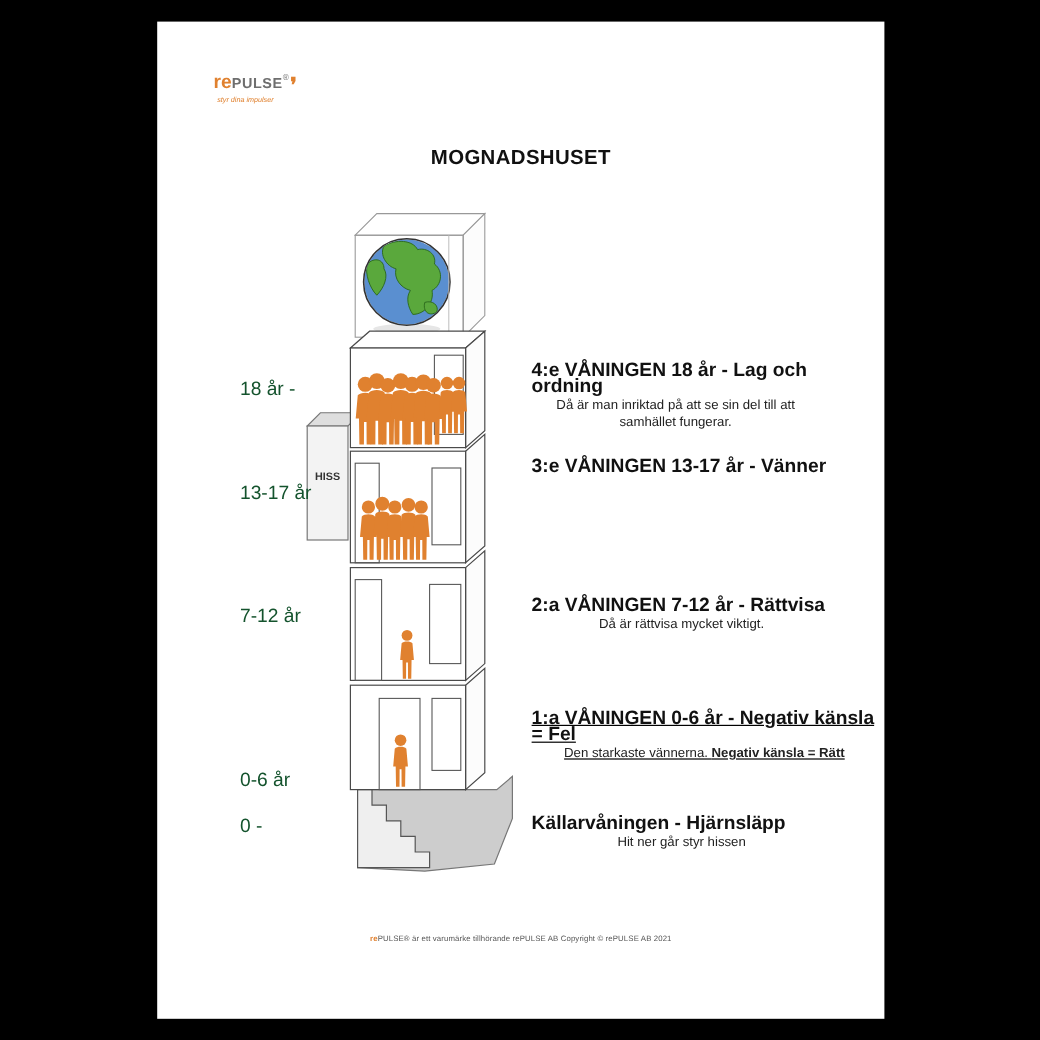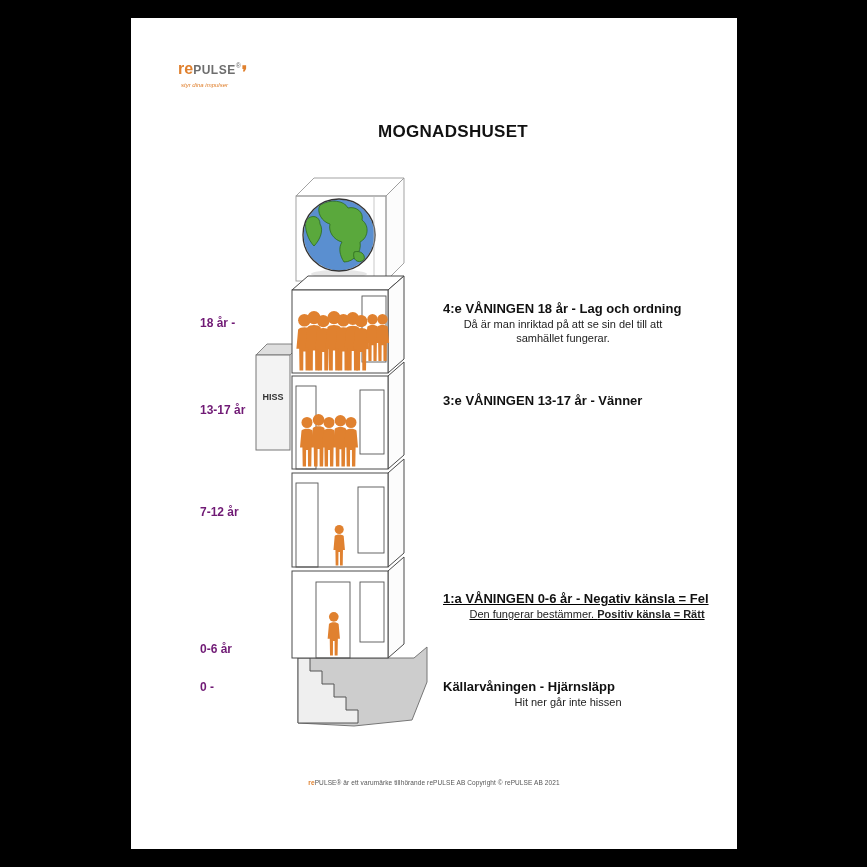--- a/index.html
+++ b/index.html
@@ -20,40 +20,40 @@
   .logo-line { white-space: nowrap; }
   .logo-re { color: #E0812F; font-weight: bold; font-size: 16px; }
   .logo-pulse { color: #6e6e6e; font-weight: bold; font-size: 12px; letter-spacing: 0.5px; }
   .logo-reg { color: #6e6e6e; font-size: 7px; vertical-align: super; }
   .logo-swoosh { color: #E0812F; font-size: 17px; font-weight: bold; display:inline-block; transform: translate(1px,4px); }
   .logo-tagline { color: #E0812F; font-size: 6px; font-style: italic; padding-left: 3px; margin-top: -1px; }
   
   #title {
     position: absolute; top: 104px; left: 0; width: 100%;
     text-align: center; font-size: 17px; font-weight: bold;
-    letter-spacing: 0.3px; color: #111; margin-left: 19px;
+    letter-spacing: 0.3px; color: #111;
   }
   
   #diagram { position: absolute; left: 105px; top: 150px; }
   
   .age-label {
     position: absolute; left: 69px;
-    font-size: 12px; font-weight: bold; color: #701a75; white-space: nowrap;
+    font-size: 16px; font-weight: normal; color: #14532d; white-space: nowrap;
   }
   #age-18   { top: 298px; }
   #age-1317 { top: 385px; }
   #age-712  { top: 487px; }
   #age-06   { top: 624px; }
   #age-0    { top: 662px; }
   
   .floor-text { position: absolute; left: 312px; width: 250px; }
-  .floor-text h3 { margin: 0; font-size: 13px; font-weight: bold; color: #111; line-height: 14px; }
+  .floor-text h3 { margin: 0; font-size: 16px; font-weight: bold; color: #111; line-height: 14px; }
   .floor-text p  { margin: 2px 0 0; font-size: 11px; color: #222; line-height: 13.5px; text-align: center; }
   #ft4 { top: 284px; width: 240px; }
-  #ft3 { top: 376px; }
+  #ft3 { top: 364px; }
   #ft2 { top: 480px; }
   #ft1 { top: 574px; width: 288px; text-decoration: underline; }
   #ftb { top: 662px; }
   .bold-inline { font-weight: bold; }
   
   #footer {
     position: absolute; top: 761px; left: 0; width: 100%;
     text-align: center; font-size: 6.5px; color: #555; letter-spacing: 0.1px;
   }
   .footer-re { color: #E0812F; font-weight: bold; }
@@ -172,27 +172,31 @@
     <div id="age-06" class="age-label">0-6 år</div>
     <div id="age-0" class="age-label">0 -</div>
 
     <div id="ft4" class="floor-text">
       <h3>4:e VÅNINGEN 18 år - Lag och ordning</h3>
       <p>Då är man inriktad på att se sin del till att samhället fungerar.</p>
     </div>
     <div id="ft3" class="floor-text">
       <h3>3:e VÅNINGEN 13-17 år - Vänner</h3>
     </div>
+    <div id="ft2" class="floor-text">
+      <h3>2:a VÅNINGEN 7-12 år - Rättvisa</h3>
+      <p>Då är rättvisa mycket viktigt.</p>
+    </div>
     <div id="ft1" class="floor-text">
       <h3>1:a VÅNINGEN 0-6 år - Negativ känsla = Fel</h3>
-      <p><span>Den fungerar bestämmer. </span><span class="bold-inline">Positiv känsla  = Rätt</span></p>
+      <p><span>Den starkaste vännerna. </span><span class="bold-inline">Negativ känsla  = Rätt</span></p>
     </div>
     <div id="ftb" class="floor-text">
       <h3>Källarvåningen - Hjärnsläpp</h3>
-      <p>Hit ner går inte hissen</p>
+      <p>Hit ner går styr hissen</p>
     </div>
 
     <div id="footer">
       <span class="footer-re">re</span><span>PULSE® är ett varumärke tillhörande rePULSE AB Copyright © rePULSE AB 2021</span>
     </div>
 
   </div>
 </div>
 
 </body></html>

